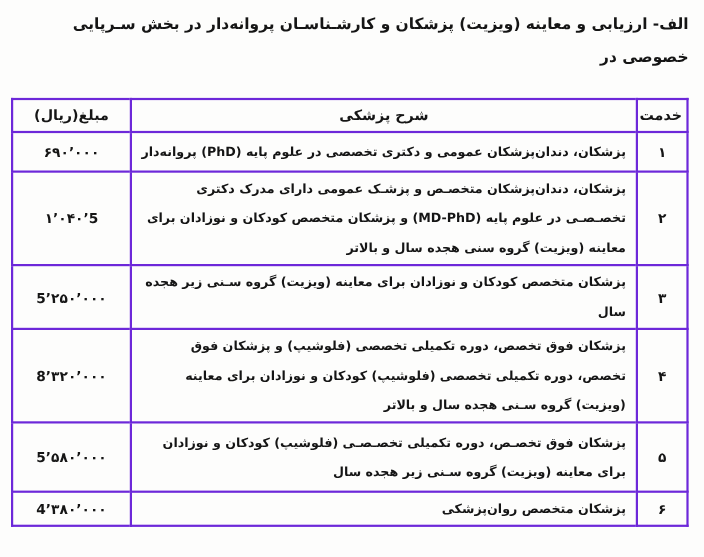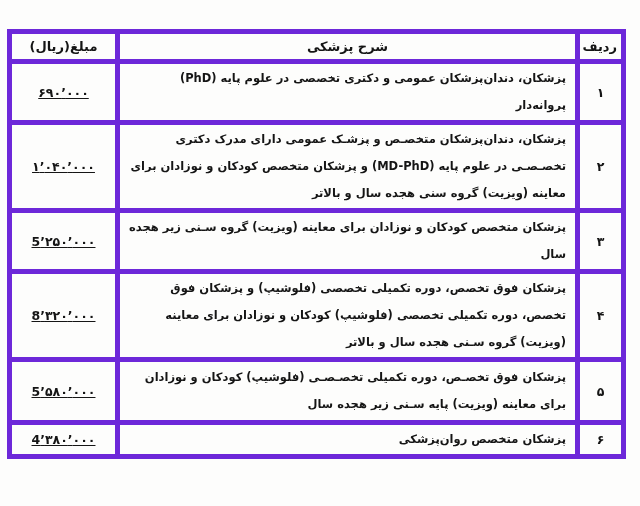--- a/index.html
+++ b/index.html
@@ -24,21 +24,21 @@
   }
   .title .prefix { font-weight: bold; letter-spacing: 0.5px; }
   .title .line2 { margin-right: 68px; }
   table.tariff {
     margin-top: 22px;
     width: 614px;
     border-collapse: collapse;
     table-layout: fixed;
   }
   table.tariff th, table.tariff td {
-    border: 5px solid #6d28d9;
+    border: 2px solid #6d28d9;
     font-weight: bold;
     vertical-align: middle;
   }
   th.h-amount, th.h-service, th.h-row {
     font-size: 13px;
     text-align: center;
     padding: 2px 4px;
   }
   col.c-row { width: 46px; }
   col.c-service { width: 460px; }
@@ -51,71 +51,75 @@
     text-align: right;
     font-size: 11.5px;
     line-height: 27px;
     padding: 1px 9px 1px 6px;
     margin-top: 12px;
   }
   td.c-amount {
     text-align: center;
     font-size: 12.5px;
   }
-  td.c-amount .num { direction: ltr; unicode-bidi: embed; text-decoration: underline; }
+  td.c-amount .num { direction: ltr; unicode-bidi: embed; }
   tr.rh30 { height: 30px; }
   tr.rh29 { height: 29px; }
   tr.rh36 { height: 36px; }
   tr.rh62 { height: 62px; }
   tr.rh63 { height: 63px; }
   tr.rh66 { height: 66px; }
 </style>
 </head>
 <body>
 
 <div class="doc">
 
   <div class="title">
+    <div class="line1">
+      <span class="prefix">الف-</span>
+      <span>ارزیابی و معاینه (ویزیت) پزشکان و کارشـناسـان پروانه‌دار در بخش سـرپایی خصوصی در</span>
+    </div>
   </div>
 
   <table class="tariff">
     <colgroup>
       <col class="c-row">
       <col class="c-service">
       <col class="c-amount">
     </colgroup>
     <tbody>
         <tr class="rh30">
-      <th class="h-row">ردیف</th>
+      <th class="h-row">خدمت</th>
       <th class="h-service">شرح پزشکی</th>
       <th class="h-amount">مبلغ(ریال)</th>
     </tr>
     <tr class="rh36">
       <td class="c-rownum">۱</td>
       <td class="c-service">پزشکان، دندان‌پزشکان عمومی و دکتری تخصصی در علوم پایه (PhD) پروانه‌دار</td>
       <td class="c-amount"><span class="num">۶۹۰٬۰۰۰</span></td>
     </tr>
     <tr class="rh66">
       <td class="c-rownum">۲</td>
       <td class="c-service">پزشکان، دندان‌پزشکان متخصـص و پزشـک عمومی دارای مدرک دکتری تخصـصـی در علوم پایه (MD-PhD) و پزشکان متخصص کودکان و نوزادان برای معاینه (ویزیت) گروه سنی هجده سال و بالاتر</td>
-      <td class="c-amount"><span class="num">۱٬۰۴۰٬۰۰۰</span></td>
+      <td class="c-amount"><span class="num">۱٬۰۴۰٬5</span></td>
     </tr>
     <tr class="rh29">
       <td class="c-rownum">۳</td>
       <td class="c-service">پزشکان متخصص کودکان و نوزادان برای معاینه (ویزیت) گروه سـنی زیر هجده سال</td>
       <td class="c-amount"><span class="num">5٬۲۵۰٬۰۰۰</span></td>
     </tr>
     <tr class="rh62">
       <td class="c-rownum">۴</td>
       <td class="c-service">پزشکان فوق تخصص، دوره تکمیلی تخصصی (فلوشیپ) و پزشکان فوق تخصص، دوره تکمیلی تخصصی (فلوشیپ) کودکان و نوزادان برای معاینه (ویزیت) گروه سـنی هجده سال و بالاتر</td>
       <td class="c-amount"><span class="num">8٬۳۲۰٬۰۰۰</span></td>
     </tr>
     <tr class="rh63">
       <td class="c-rownum">۵</td>
-      <td class="c-service">پزشکان فوق تخصـص، دوره تکمیلی تخصـصـی (فلوشیپ) کودکان و نوزادان برای معاینه (ویزیت) پایه سـنی زیر هجده سال</td>
+      <td class="c-service">پزشکان فوق تخصـص، دوره تکمیلی تخصـصـی (فلوشیپ) کودکان و نوزادان برای معاینه (ویزیت) گروه سـنی زیر هجده سال</td>
       <td class="c-amount"><span class="num">5٬۵۸۰٬۰۰۰</span></td>
     </tr>
     <tr class="rh30">
       <td class="c-rownum">۶</td>
       <td class="c-service">پزشکان متخصص روان‌پزشکی</td>
       <td class="c-amount"><span class="num">4٬۳۸۰٬۰۰۰</span></td>
     </tr>
 
   </tbody>
     </table>

